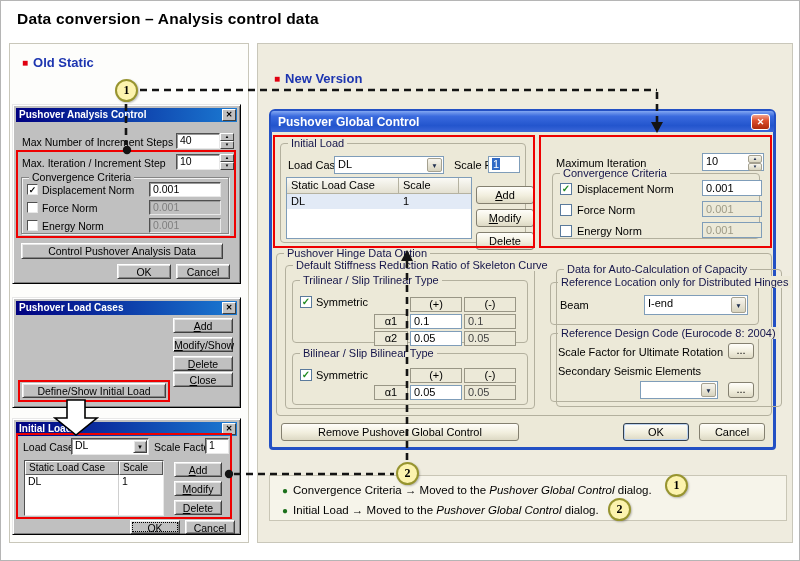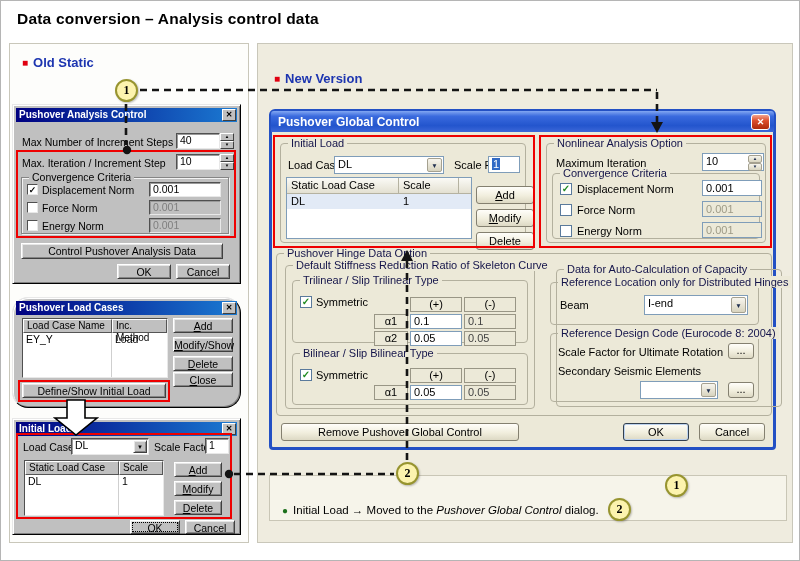--- a/index.html
+++ b/index.html
@@ -149,35 +149,24 @@
     <div class="lbl" style="left:29px; top:97px;">Force Norm</div>
     <div class="w95-field off" style="left:136px; top:95px; width:72px; height:15px;">0.001</div>
     <div class="w95-check" style="left:14px; top:115px;"></div>
     <div class="lbl" style="left:29px; top:115px;">Energy Norm</div>
     <div class="w95-field off" style="left:136px; top:113px; width:72px; height:15px;">0.001</div>
     <div class="w95-btn" style="left:8px; top:138px; width:202px; height:16px;">Control Pushover Analysis Data</div>
     <div class="w95-btn" style="left:104px; top:159px; width:54px; height:15px;">OK</div>
     <div class="w95-btn" style="left:163px; top:159px; width:54px; height:15px;">Cancel</div>
   </div>
 
-  <div class="w95" style="left:11px; top:296px; width:229px; height:111px;border-radius:16px;">
+  <div class="w95" style="left:11px; top:296px; width:229px; height:111px;">
     <div class="w95-title">
       <span>Pushover Load Cases</span>
       <span class="w95-x">✕</span>
-    </div>
-    <div class="tbl" style="left:9px; top:20px; width:146px; height:60px;">
-      <div class="hrow">
-        <div class="hcell" style="width:89px;">Load Case Name</div>
-        <div class="hcell" style="width:55px;">Inc. Method</div>
-      </div>
-      <div class="brow">
-        <div class="bcell" style="width:89px;">EY_Y</div>
-        <div class="bcell" style="width:55px;">Load</div>
-      </div>
-      <div class="vline" style="left:88px; top:14px; height:44px;"></div>
     </div>
     <div class="w95-btn ak" style="left:160px; top:20px; width:60px; height:15px;">Add</div>
     <div class="w95-btn ak" style="left:160px; top:39px; width:60px; height:15px;">Modify/Show</div>
     <div class="w95-btn ak" style="left:160px; top:58px; width:60px; height:15px;">Delete</div>
     <div class="hl" style="left:5px; top:82px; width:152px; height:22px;"></div>
     <div class="w95-btn" style="left:9px; top:85px; width:144px; height:15px;">Define/Show Initial Load</div>
     <div class="w95-btn ak" style="left:160px; top:74px; width:60px; height:15px;">Close</div>
   </div>
 
   <div class="w95" style="left:11px; top:417px; width:229px; height:117px;">
@@ -239,23 +228,20 @@
       <div class="brow selrow">
         <div class="bcell" style="width:112px;">DL</div>
         <div class="bcell" style="width:60px;">1</div>
       </div>
     </div>
     <div class="xp-btn ak" style="left:204px; top:74px; width:58px; height:18px; line-height:16px;">Add</div>
     <div class="xp-btn ak" style="left:204px; top:97px; width:58px; height:18px; line-height:16px;">Modify</div>
     <div class="xp-btn ak" style="left:204px; top:120px; width:58px; height:18px; line-height:16px;">Delete</div>
 
     <div class="hl" style="left:267px; top:23px; width:233px; height:113px;"></div>
-    <div class="xp-group" style="left:274px; top:31px; width:220px; height:100px;">
-      <span class="glabel">Nonlinear Analysis Option</span>
-    </div>
     <div class="xlbl" style="left:284px; top:45px;">Maximum Iteration</div>
     <div class="xp-field" style="left:430px; top:41px; width:62px; height:18px;">
       <span>10</span>
       <span class="xp-spinbtns">
         <span>▲</span>
         <span>▼</span>
       </span>
     </div>
     <div class="xp-group" style="left:280px; top:61px; width:208px; height:66px;">
       <span class="glabel">Convergence Criteria</span>
@@ -324,20 +310,23 @@
       <span class="xp-combo-arrow">▼</span>
     </div>
     <div class="xp-btn" style="left:456px; top:270px; width:26px; height:16px; line-height:13px;">...</div>
 
     <div class="xp-btn" style="left:9px; top:311px; width:238px; height:18px; line-height:16px;">Remove Pushover Global Control</div>
     <div class="xp-btn default" style="left:351px; top:311px; width:66px; height:18px; line-height:16px;">OK</div>
     <div class="xp-btn" style="left:427px; top:311px; width:66px; height:18px; line-height:16px;">Cancel</div>
   </div>
 
   <div class="notes">
+    <div class="note-line" style="top:8px;">
+      <span class="dot">●</span><span>Convergence Criteria → Moved to the </span><i>Pushover Global Control</i><span> dialog.</span>
+    </div>
     <div class="note-line" style="top:28px;">
       <span class="dot">●</span><span>Initial Load → Moved to the </span><i>Pushover Global Control</i><span> dialog.</span>
     </div>
   </div>
 
   <div class="callout" style="left:114px; top:78px;">1</div>
   <div class="callout" style="left:395px; top:461px;">2</div>
   <div class="callout" style="left:664px; top:473px;">1</div>
   <div class="callout" style="left:607px; top:497px;">2</div>
 

